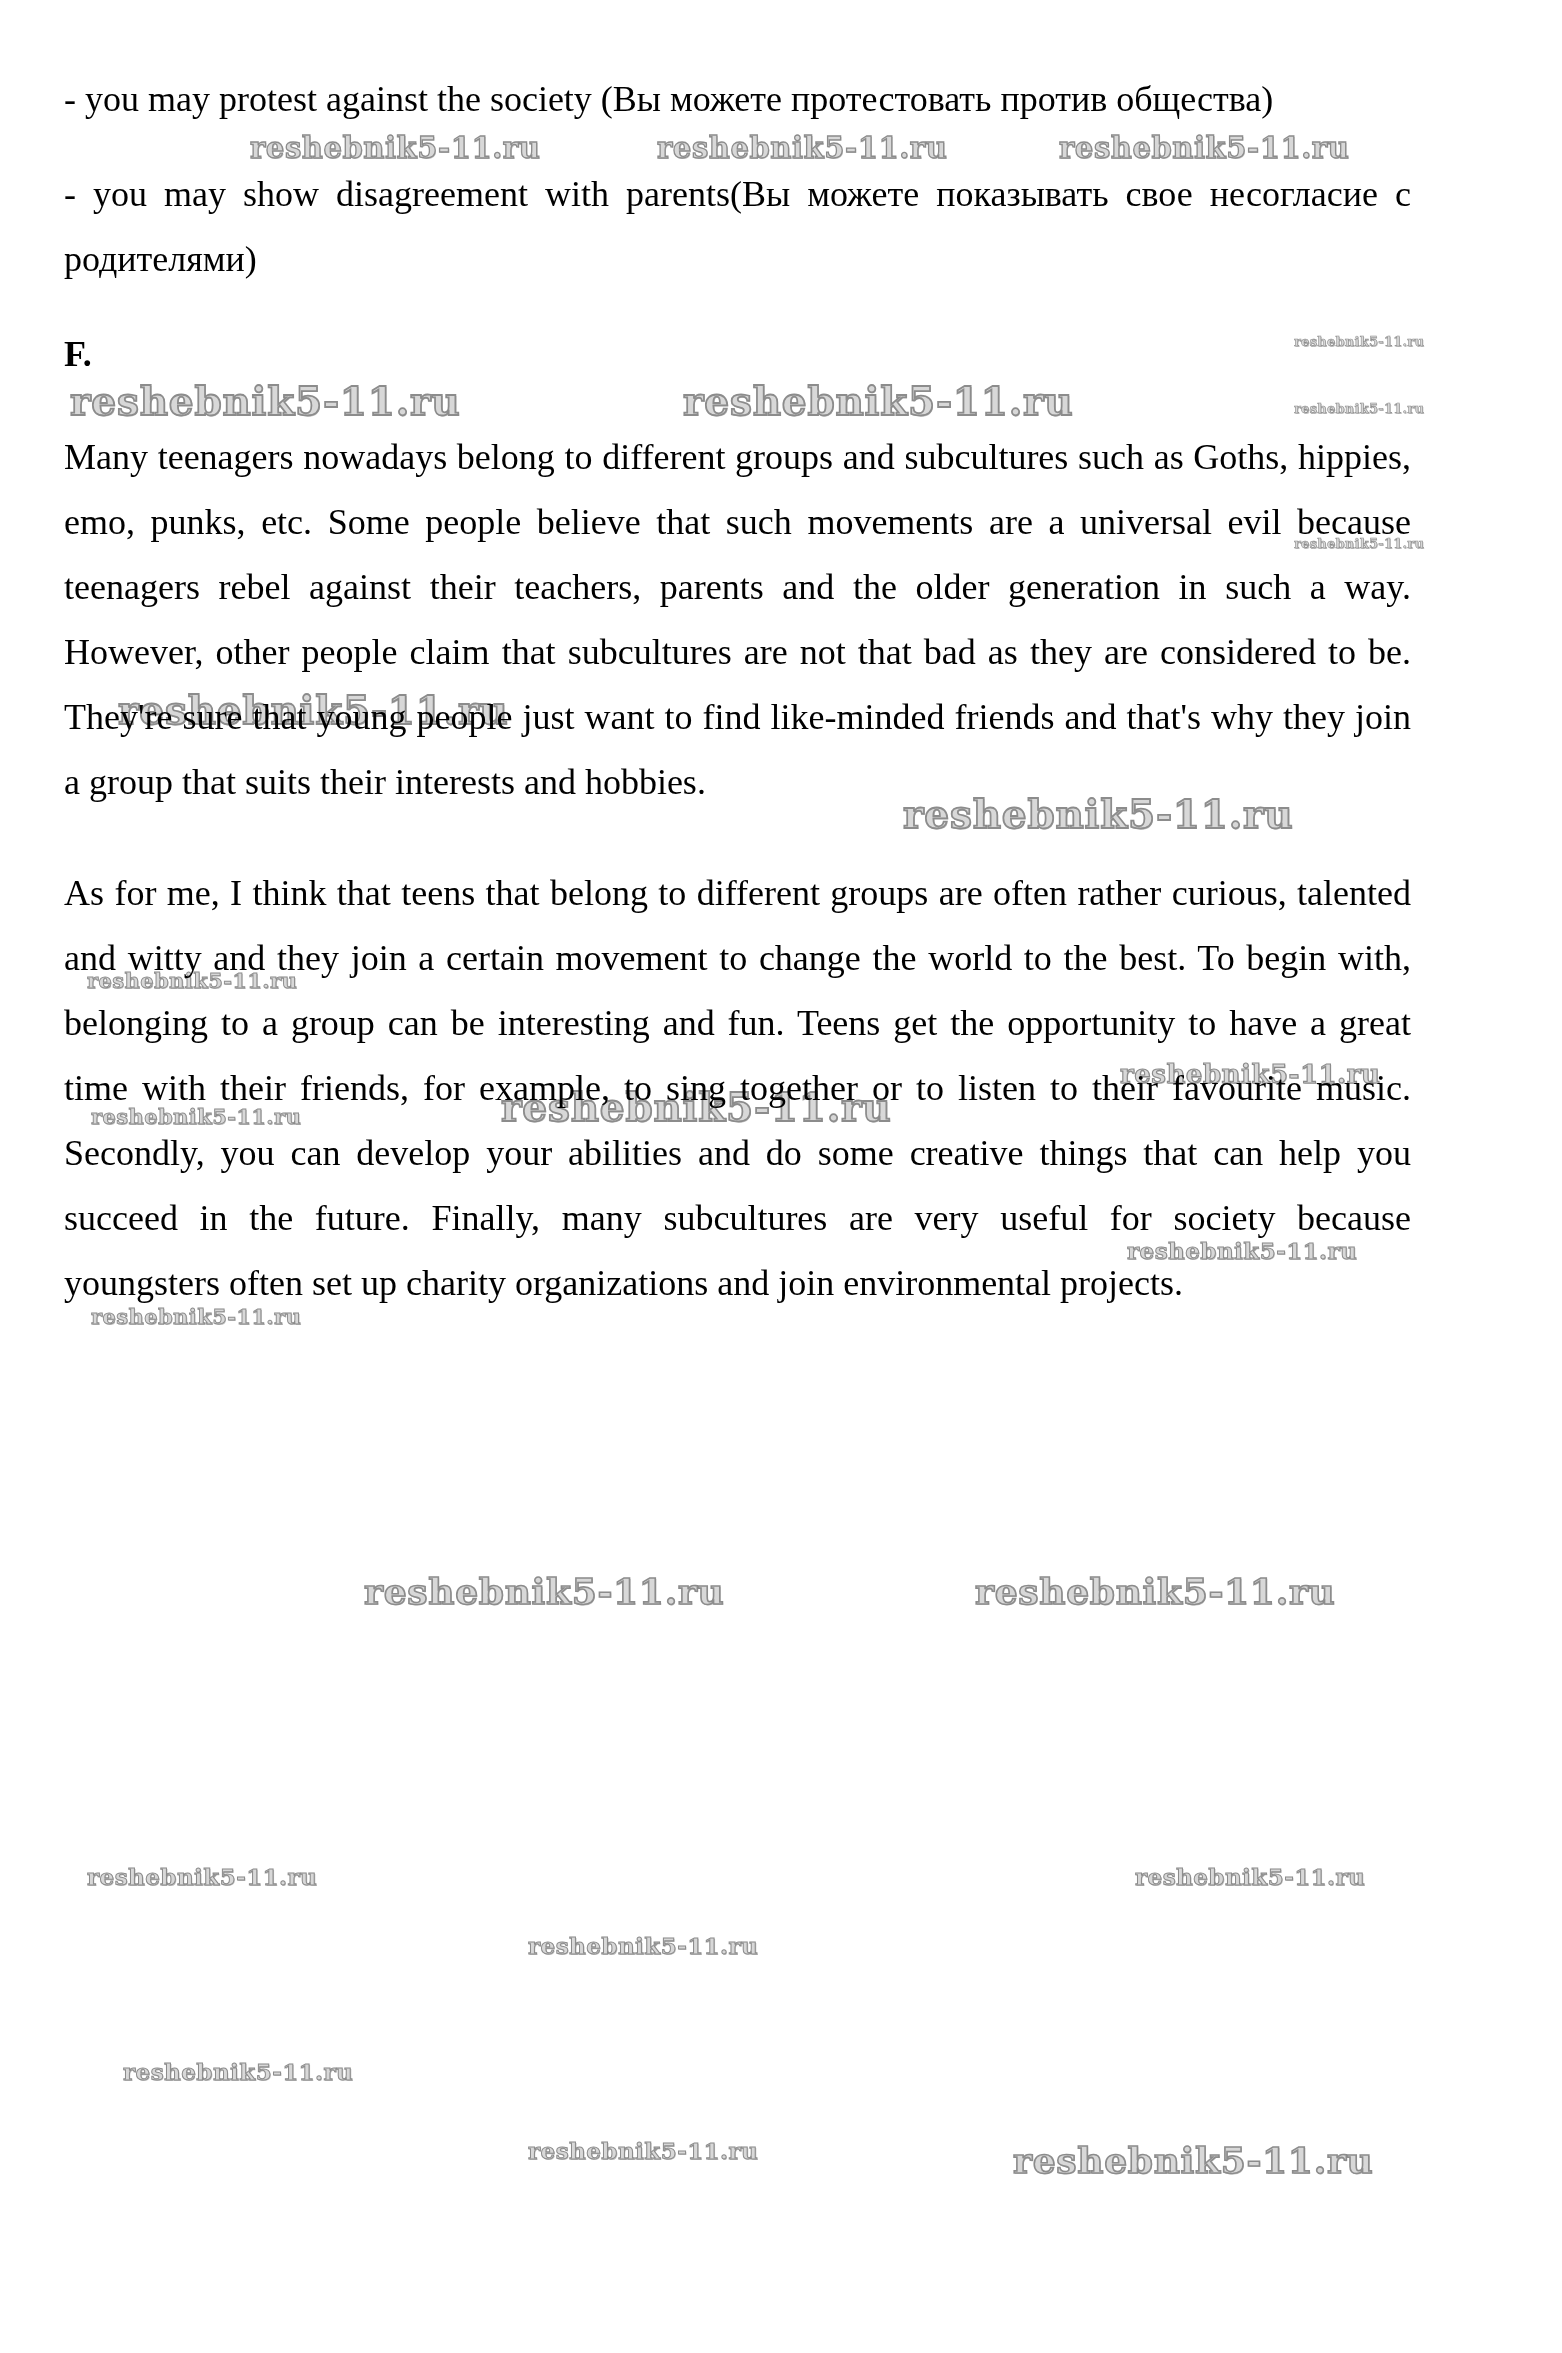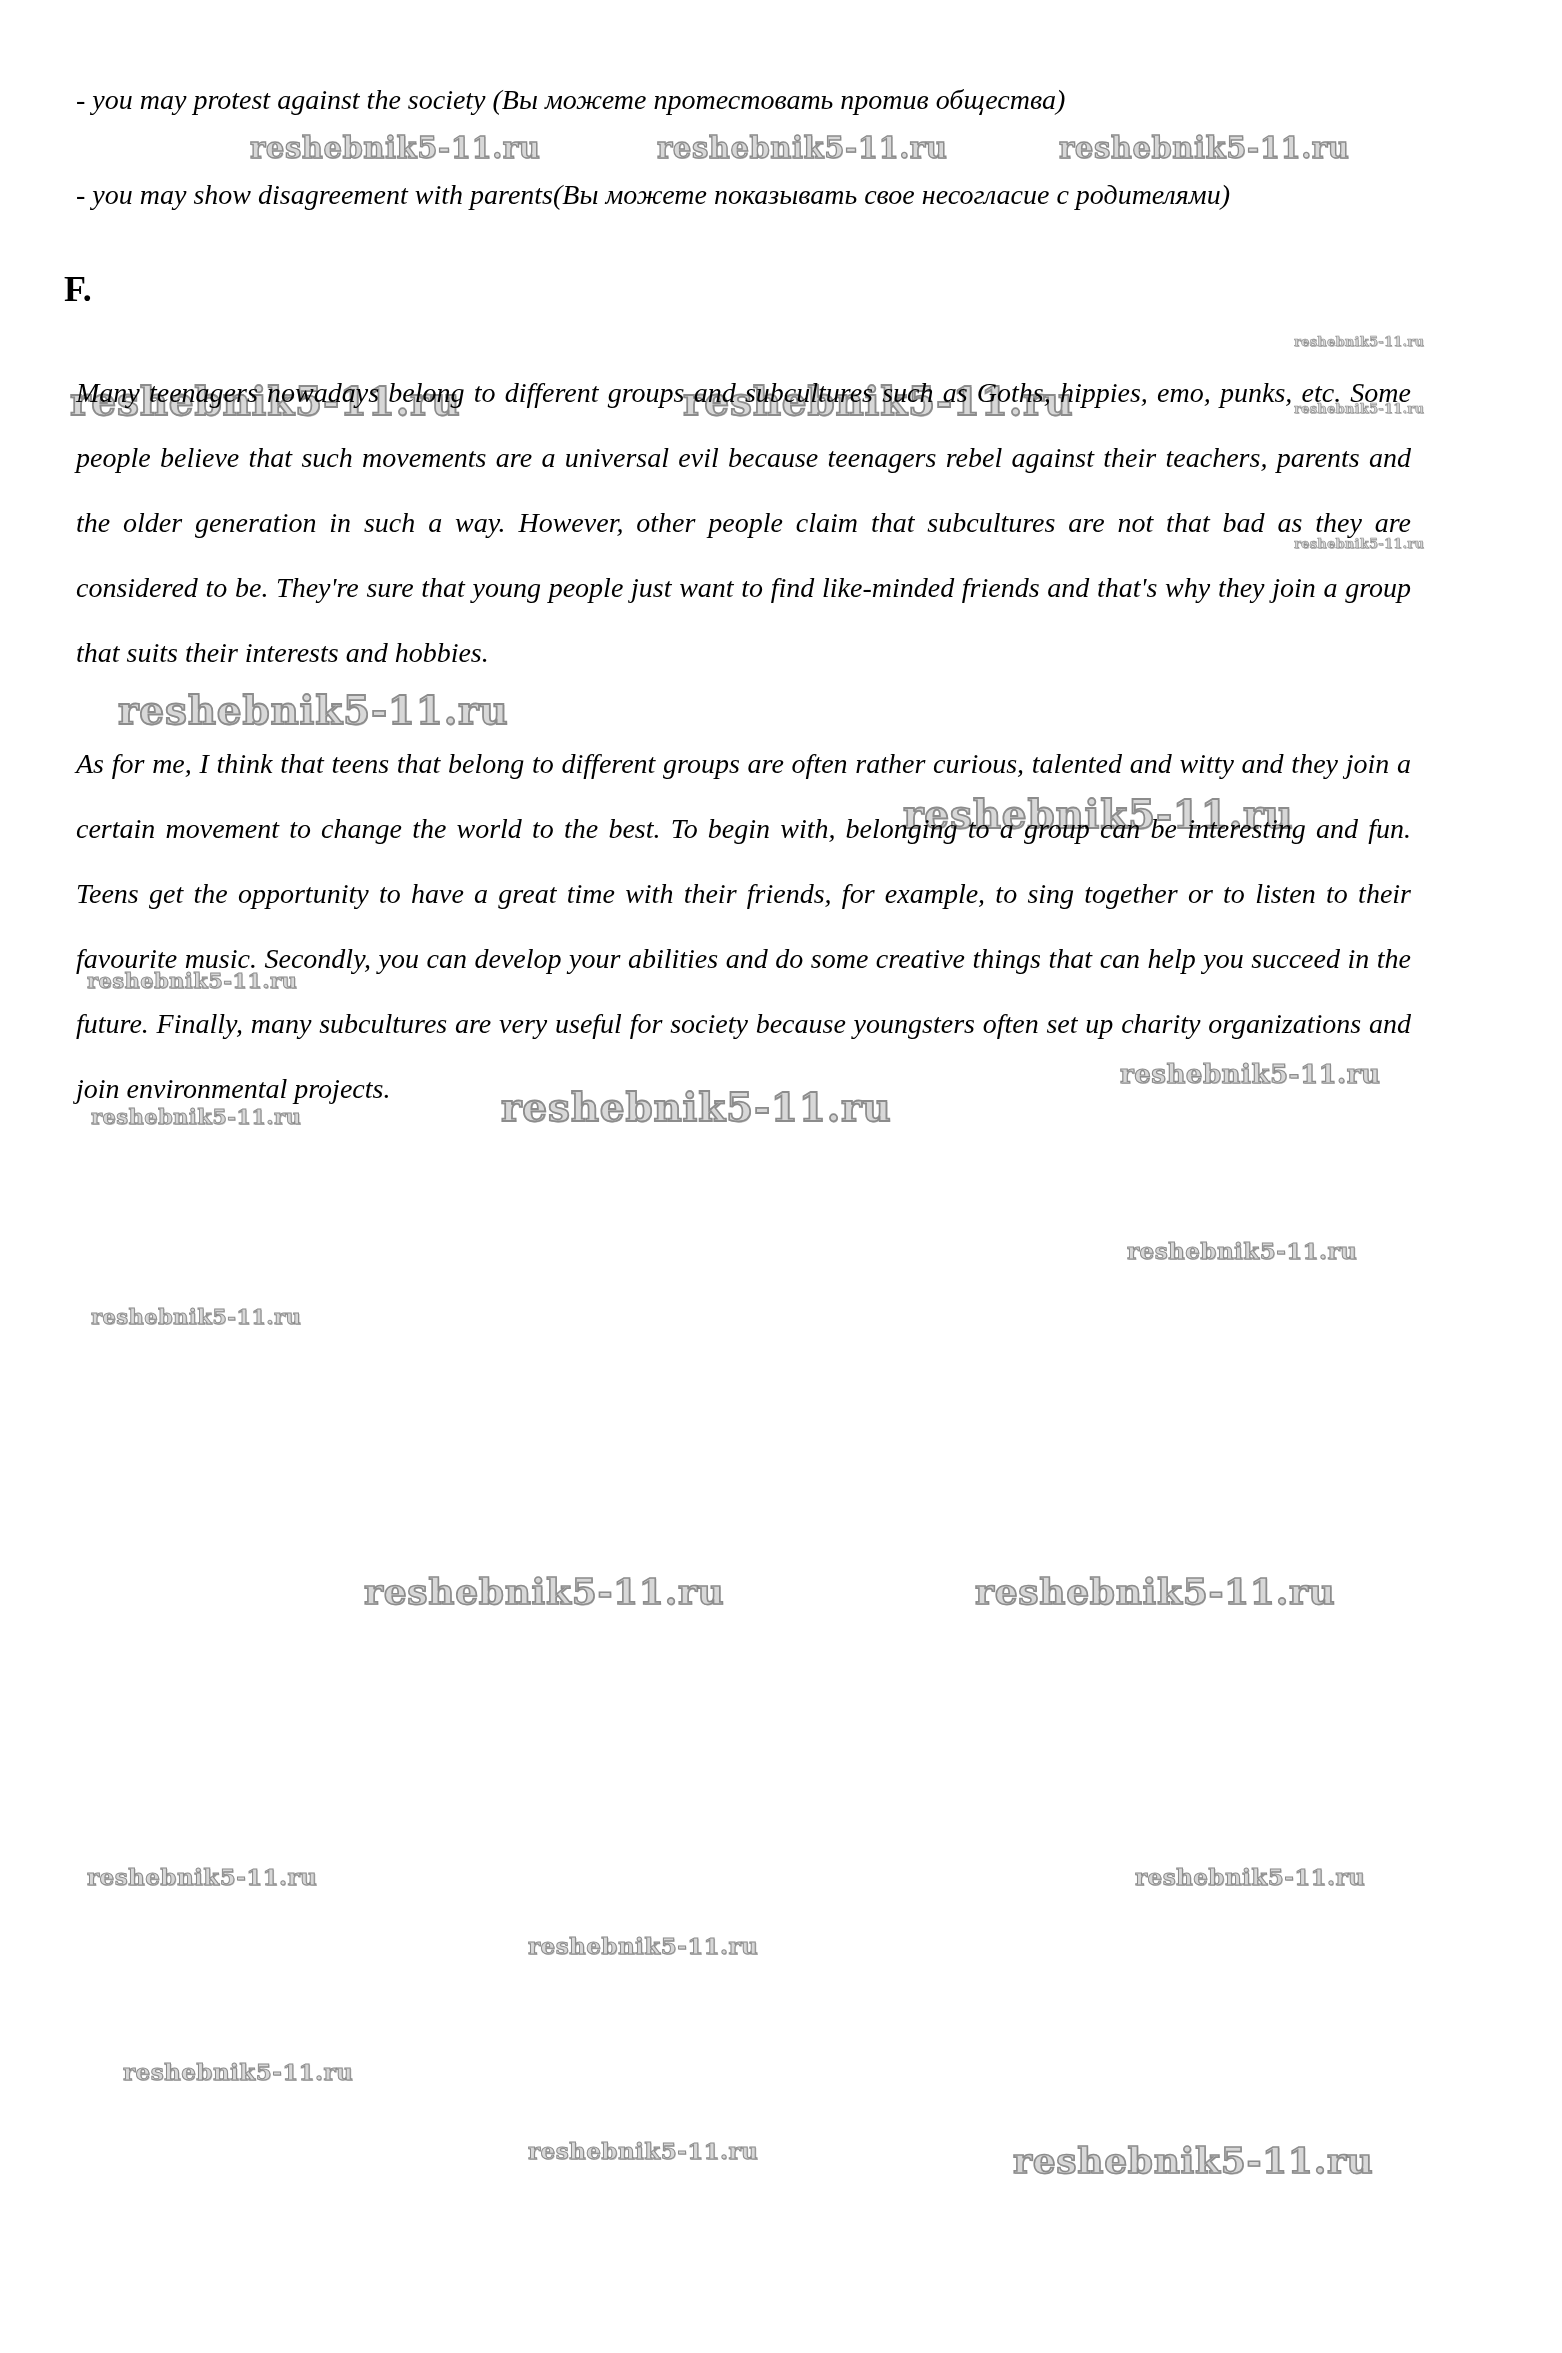--- a/index.html
+++ b/index.html
@@ -28,25 +28,24 @@
     text-shadow: 0.8px 0.8px 0 #bfbfbf;
     user-select: none;
     text-align: center;
   }
   .content {
     position: relative;
     z-index: 1;
     padding: 67px 152px 0 64px;
   }
   .para {
-    font-size: 28px;
+    font-size: 36px;
     line-height: 65px;
     text-align: justify;
-    margin: 0 0 30px 12px;
-    font-style: italic;
+    margin: 0 0 30px 0;
   }
   .para-before-heading { margin-bottom: 216px; }
   .heading {
     font-size: 36px;
     line-height: 65px;
     font-weight: bold;
     margin: 0 0 38px 0;
   }
   .para-body { margin-bottom: 46px; }
   .para-last { margin-bottom: 0; }

